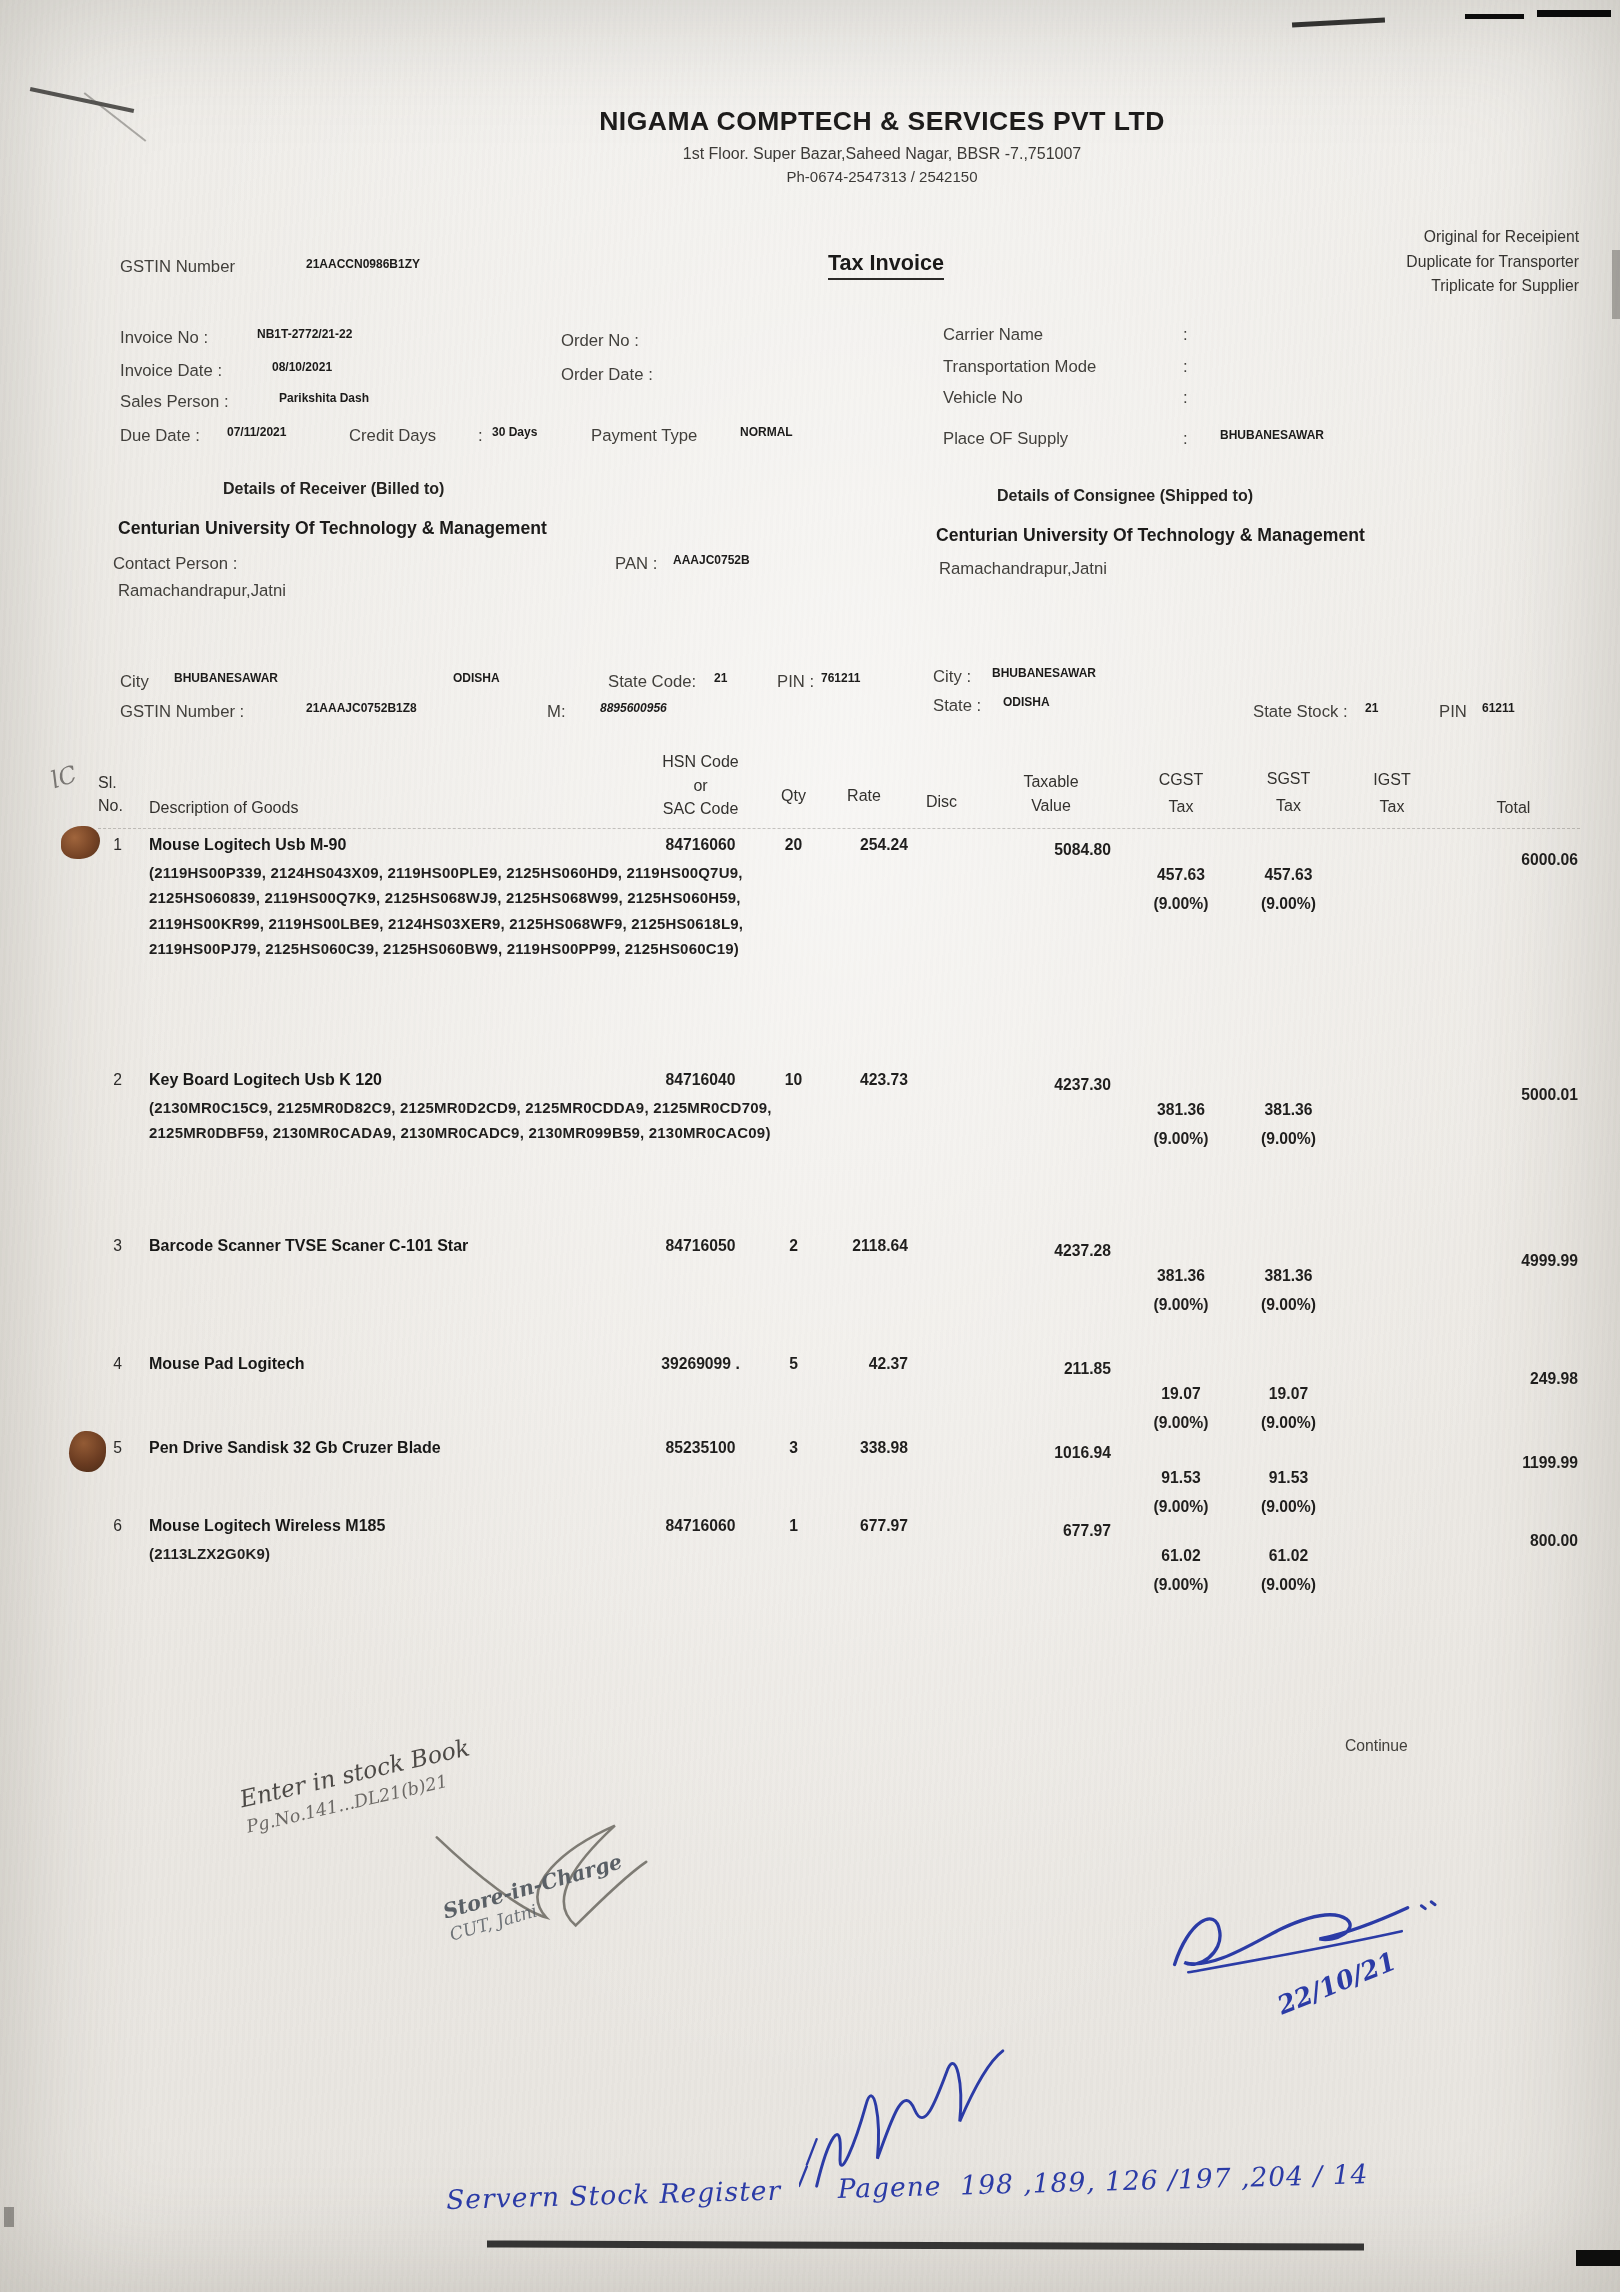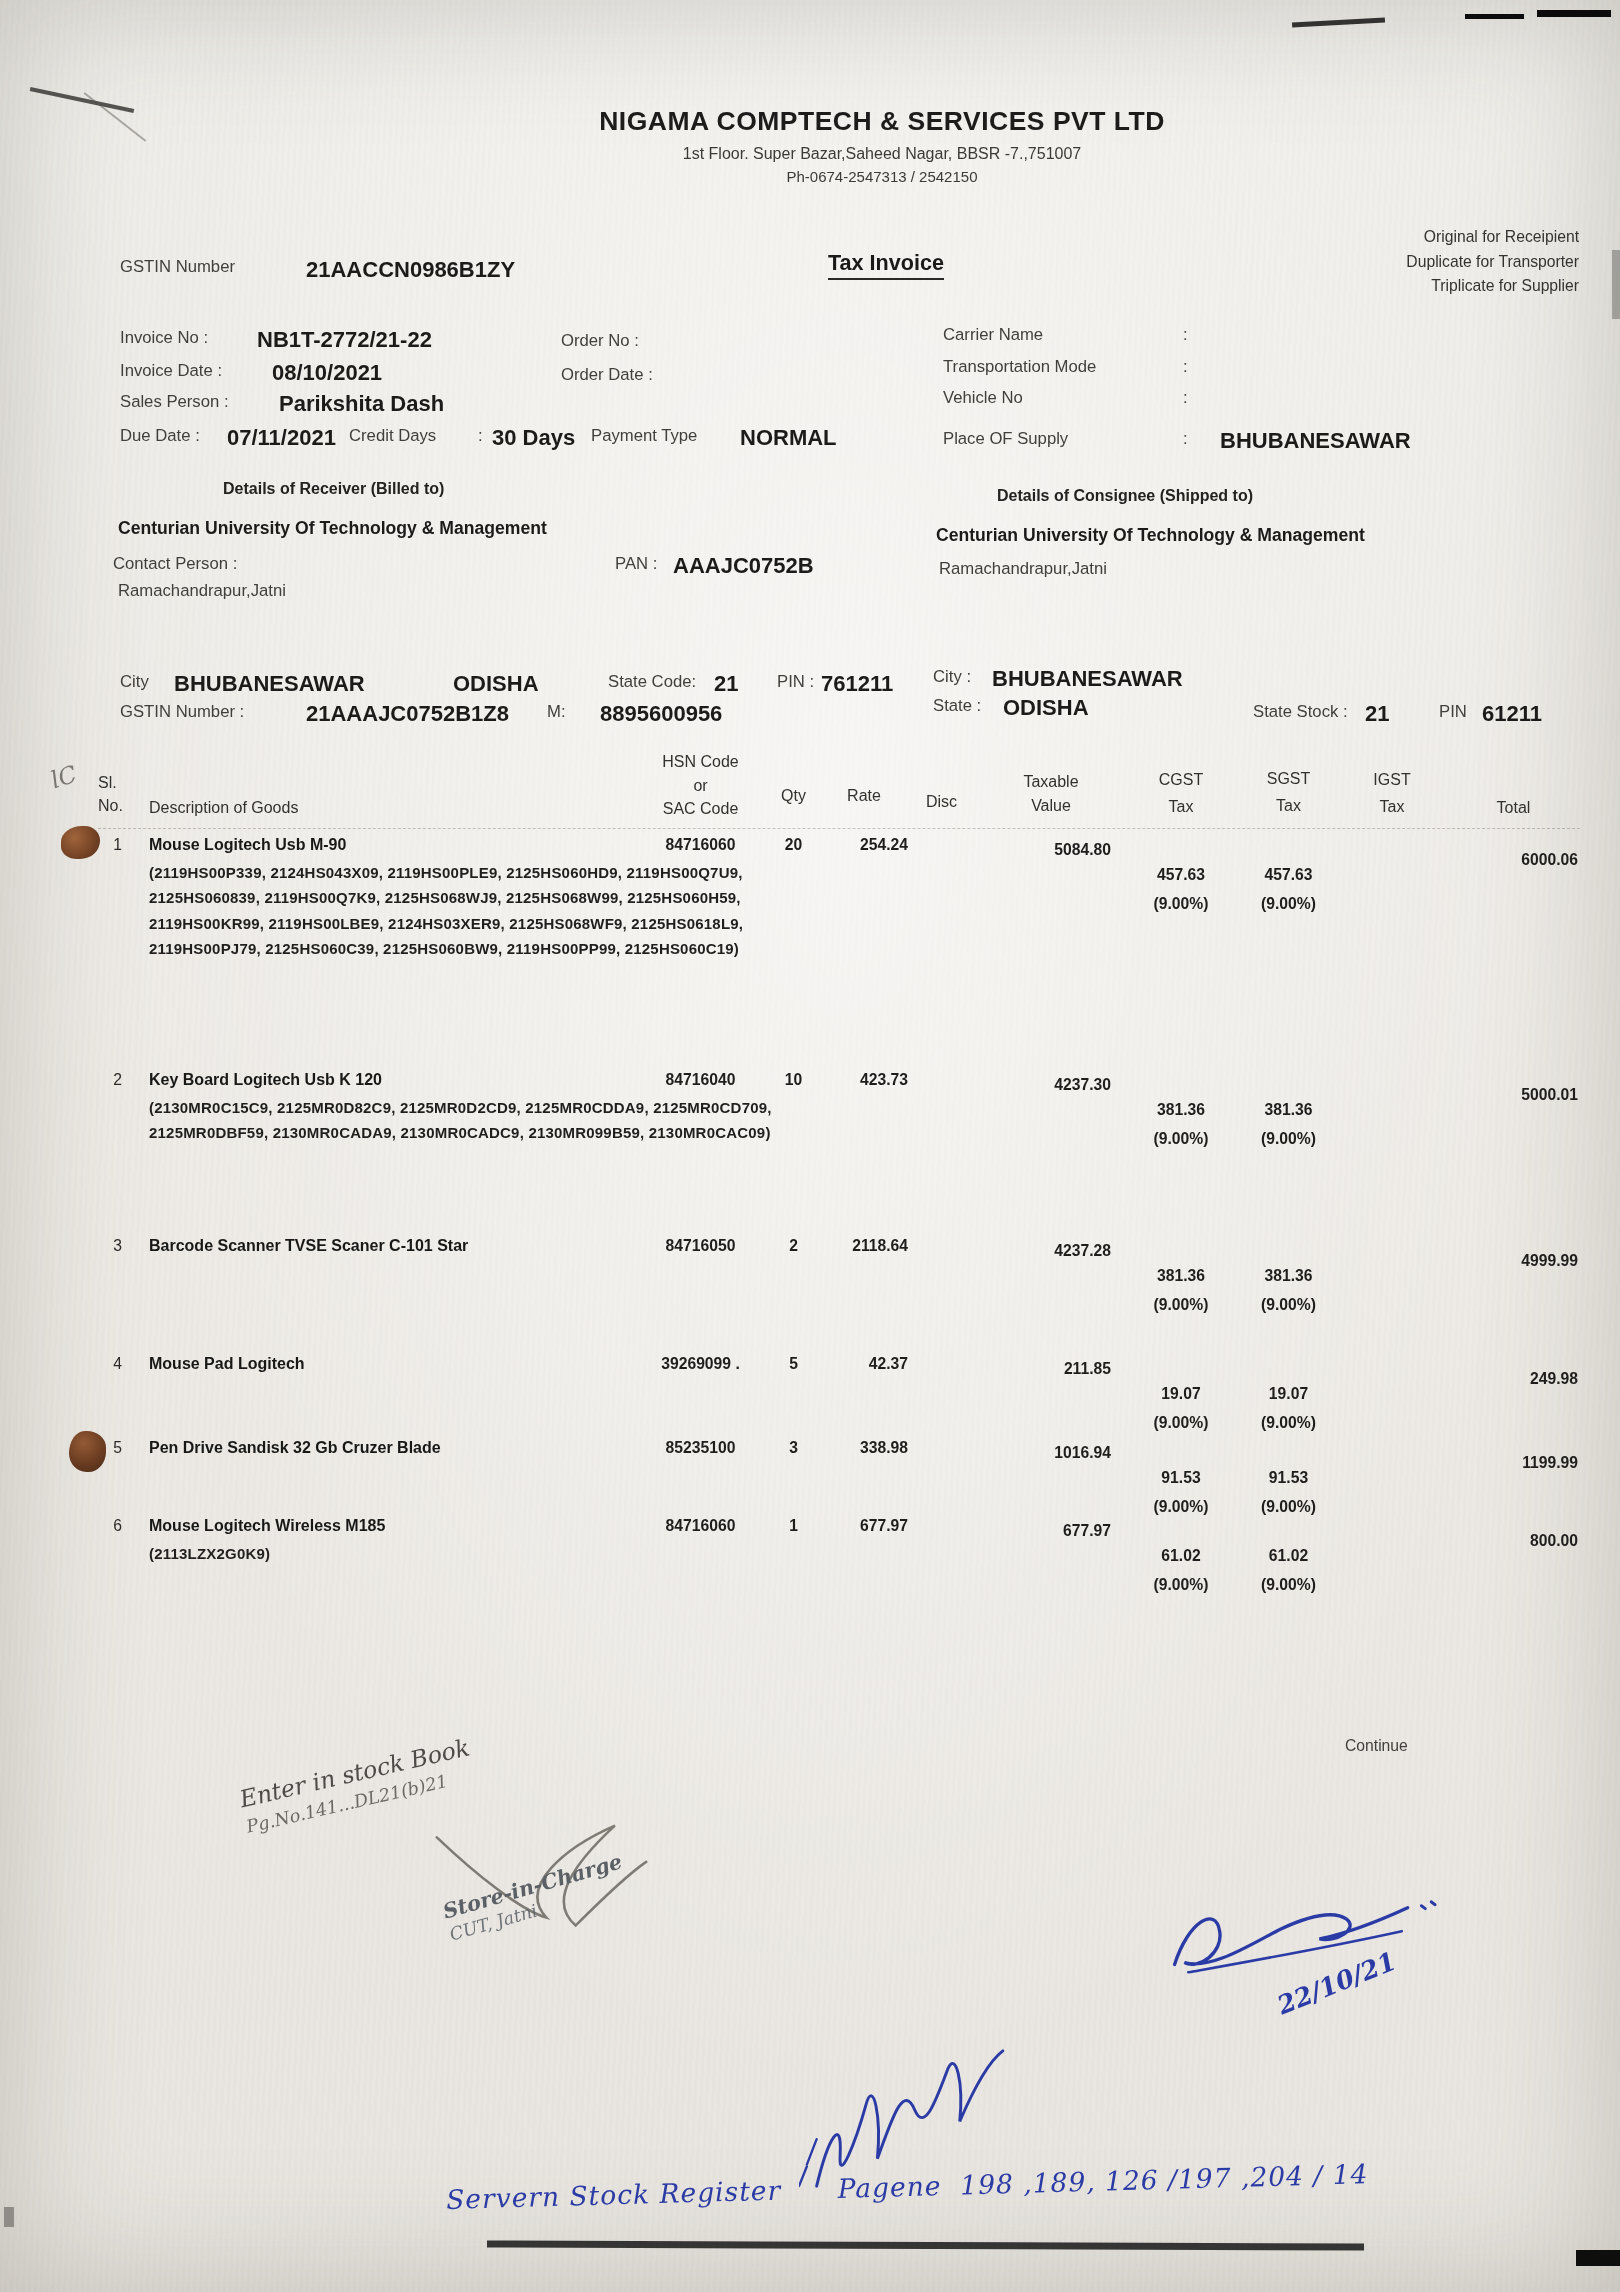--- a/index.html
+++ b/index.html
@@ -8,21 +8,21 @@
     position:relative;width:1620px;height:2293px;overflow:hidden;
     font-family:"Liberation Sans",sans-serif;color:#2e2c29;
     background:
       radial-gradient(ellipse at 52% 35%, rgba(255,255,255,.55), rgba(255,255,255,0) 62%),
       repeating-linear-gradient(93deg, rgba(0,0,0,.012) 0 2.9px, rgba(255,255,255,.015) 2.9px 5.9px),
       linear-gradient(180deg,#f0eeea 0%,#edeae5 55%,#e8e5e0 100%);
     box-shadow:inset 0 0 137px rgba(95,88,76,.28);
   }
   .abs{position:absolute;white-space:nowrap;}
   .lbl{font-size:16.7px;color:#413f3b;}
-  .val{font-size:22px;font-weight:700;color:#1c1b1a;}
+  .val{font-size:12px;font-weight:700;color:#1c1b1a;}
   .sec-title{font-size:16px;font-weight:700;color:#232220;}
   .company-name{font-size:26.5px;font-weight:700;letter-spacing:0.5px;color:#1d1c1b;}
   .company-sub{font-size:16px;color:#3c3a37;}
   .copies{font-size:15.7px;color:#353330;text-align:right;line-height:24.5px;}
   .doc-title{font-size:21.6px;font-weight:700;color:#1b1a19;border-bottom:2px solid #2a2927;padding-bottom:2px;}
   .th{font-size:16px;color:#33312e;text-align:center;line-height:23.5px;white-space:pre-line;position:absolute;}
   .head-rule{position:absolute;left:98px;width:1482px;top:828px;border-top:1px dashed rgba(70,66,60,.28);}
   .rows{position:absolute;left:0;top:836px;width:1620px;height:784px;}
   .item-row{position:absolute;left:0;width:1620px;}
   .item-row:nth-child(1){top:0;}
@@ -124,21 +124,21 @@
   <span class="abs lbl" style="left:120px;top:672px;">City</span>
   <span class="abs val" style="left:174px;top:671px;">BHUBANESAWAR</span>
   <span class="abs val" style="left:453px;top:671px;">ODISHA</span>
   <span class="abs lbl" style="left:608px;top:672px;">State Code:</span>
   <span class="abs val" style="left:714px;top:671px;">21</span>
   <span class="abs lbl" style="left:777px;top:672px;">PIN :</span>
   <span class="abs val" style="left:821px;top:671px;">761211</span>
   <span class="abs lbl" style="left:120px;top:702px;">GSTIN Number :</span>
   <span class="abs val" style="left:306px;top:701px;">21AAAJC0752B1Z8</span>
   <span class="abs lbl" style="left:547px;top:702px;">M:</span>
-  <span class="abs val" style="left:600px;top:701px;">8895600956</span>
+  <span class="abs val" style="left:600px;top:701px;font-style:italic;">8895600956</span>
 
   <span class="abs lbl" style="left:933px;top:667px;">City :</span>
   <span class="abs val" style="left:992px;top:666px;">BHUBANESAWAR</span>
   <span class="abs lbl" style="left:933px;top:696px;">State :</span>
   <span class="abs val" style="left:1003px;top:695px;">ODISHA</span>
   <span class="abs lbl" style="left:1253px;top:702px;">State Stock :</span>
   <span class="abs val" style="left:1365px;top:701px;">21</span>
   <span class="abs lbl" style="left:1439px;top:702px;">PIN</span>
   <span class="abs val" style="left:1482px;top:701px;">61211</span>
 

